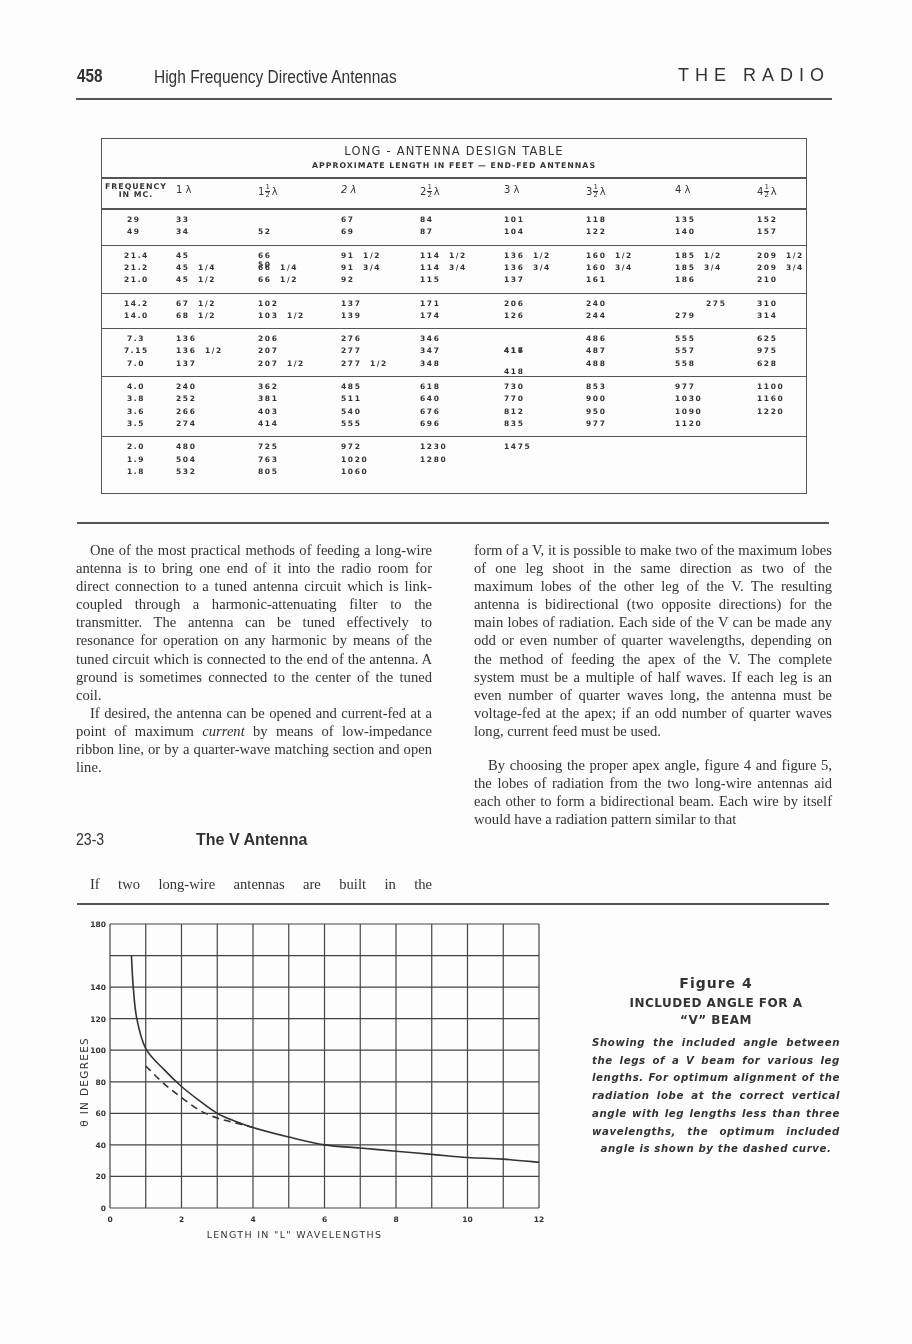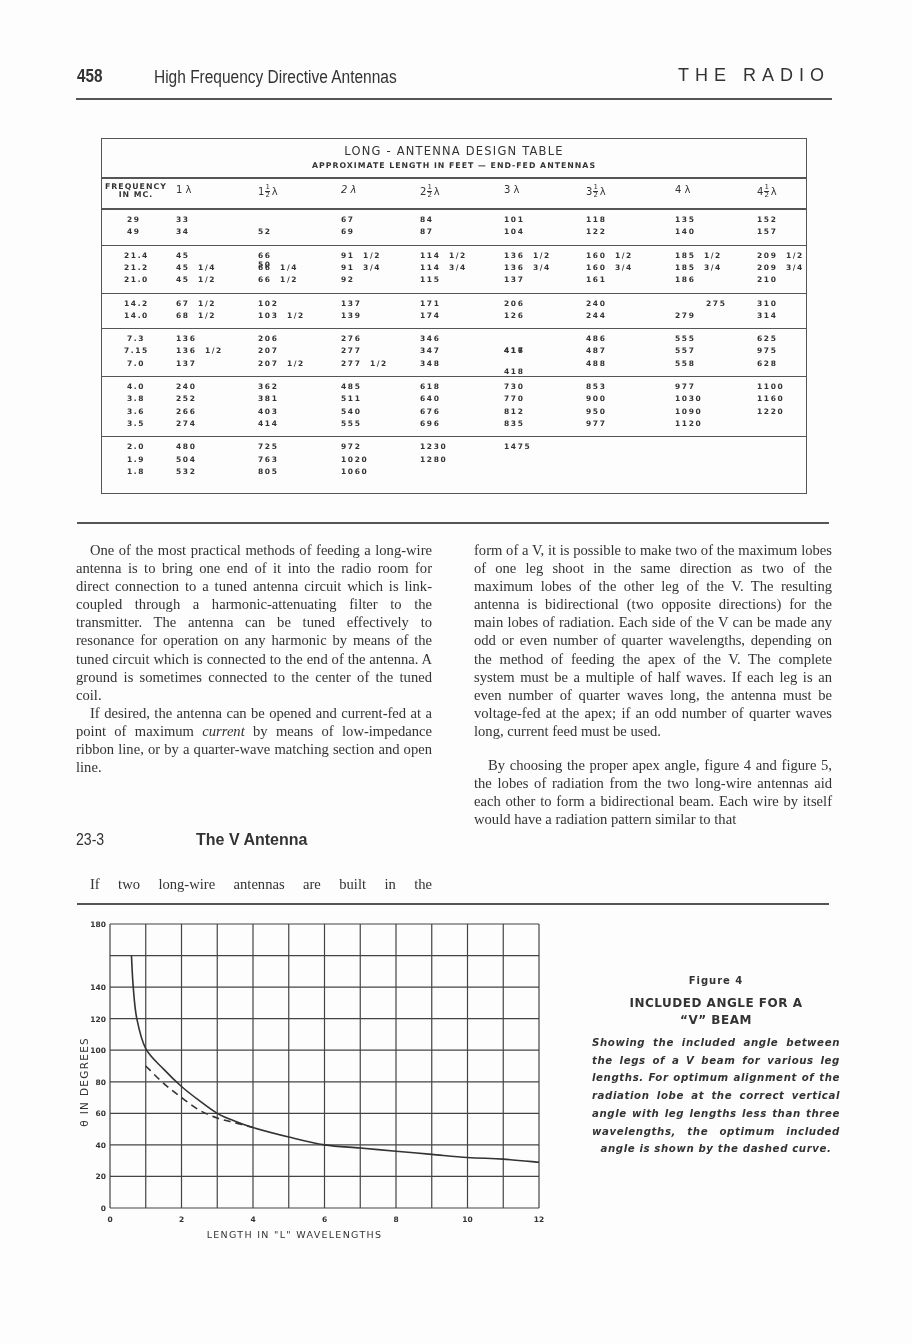--- a/index.html
+++ b/index.html
@@ -28,21 +28,21 @@
   .col { font-family: "Liberation Serif", serif; font-size: 14.6px; line-height: 18.1px; color: #333; text-align: justify; }
   .col p { margin: 0; text-indent: 14px; }
   .sec-num { left: 76px; top: 831px; font-family: "Liberation Sans", sans-serif; font-size: 16px; color: #333; transform: scaleX(0.88); transform-origin: left; }
   .sec-title { left: 196px; top: 831px; font-family: "Liberation Sans", sans-serif; font-size: 16px; font-weight: bold; color: #333; }
 
   
   .chart-svg { left: 60px; top: 912px; }
 
   
   .cap { left: 592px; width: 248px; text-align: center; font-family: "DejaVu Sans", sans-serif; color: #333; }
-  .cap-fig { top: 975px; font-size: 10px; letter-spacing: 1px; font-weight: bold; }
+  .cap-fig { top: 975px; font-size: 14px; letter-spacing: 1px; font-weight: bold; }
   .cap-title { top: 995px; font-size: 12px; font-weight: bold; letter-spacing: 0.5px; line-height: 17px; }
   .cap-body { top: 1034px; font-size: 10.2px; font-weight: bold; font-style: italic; line-height: 17.7px; text-align: justify; text-align-last: center; letter-spacing: 0.6px; }
 </style>
 </head>
 <body>
 
 <div class="abs hdr-page">458</div>
 <div class="abs hdr-title">High Frequency Directive Antennas</div>
 <div class="abs hdr-right">THE RADIO</div>
 <div class="abs rule" style="left:76px; top:98px; width:756px;"></div>

